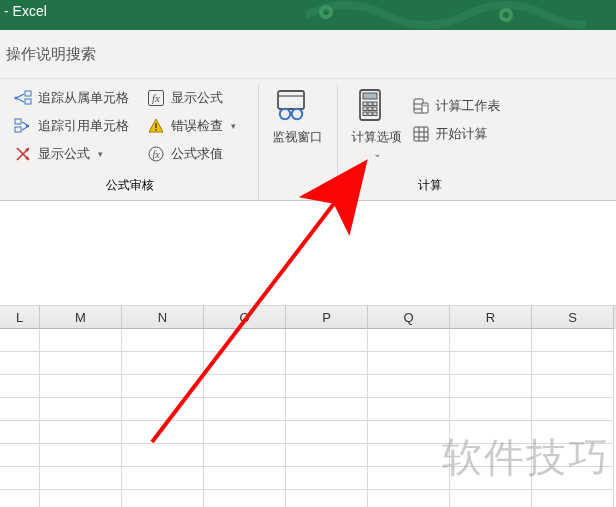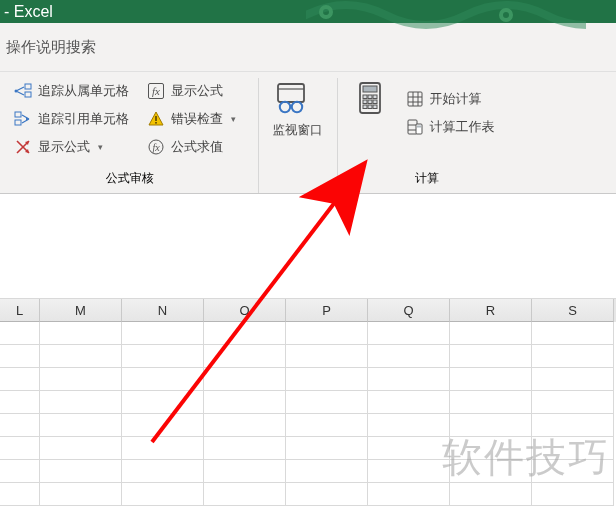--- a/index.html
+++ b/index.html
@@ -9,24 +9,24 @@
     background: #fff;
     width: 616px;
     height: 507px;
     overflow: hidden;
     position: relative;
     color: #444;
   }
   .title-bar {
     background: #217346;
     color: #fff;
-    height: 23px;
+    height: 30px;
     line-height: 23px;
     padding-left: 4px;
-    font-size: 16px;
+    font-size: 14px;
     position: relative;
   }
   .title-wave {
     position: absolute;
     right: 30px;
     top: -10px;
     width: 280px;
     height: 50px;
     pointer-events: none;
     opacity: 0.5;
@@ -267,45 +267,49 @@
                 <rect x="21" y="15" width="4" height="3.5"></rect>
                 <rect x="11" y="20" width="4" height="3.5"></rect>
                 <rect x="16" y="20" width="4" height="3.5"></rect>
                 <rect x="21" y="20" width="4" height="3.5"></rect>
                 <rect x="11" y="25" width="4" height="3.5"></rect>
                 <rect x="16" y="25" width="4" height="3.5"></rect>
                 <rect x="21" y="25" width="4" height="3.5"></rect>
               </g>
             </svg>
         </span>
+        <span class="lbl">
+          <span>计算选项</span><br>
+          <span class="dd" style="font-size:10px;">⌄</span>
+        </span>
       </div>
       <div class="small-stack" style="justify-content:center;padding-top:10px;">
+        <div class="small-btn">
+          <span class="ico">
+            <svg width="18" height="18" viewBox="0 0 18 18">
+                <rect x="2" y="2" width="9" height="14" rx="1" fill="none" stroke="#555"></rect>
+                <line x1="2" y1="7" x2="11" y2="7" stroke="#555"></line>
+                <line x1="2" y1="12" x2="11" y2="12" stroke="#555"></line>
+                <rect x="10" y="6" width="6" height="10" rx="1" fill="#fff" stroke="#555"></rect>
+                <rect x="11" y="7.5" width="4" height="2" fill="#aeb7bd"></rect>
+              </svg>
+          </span>
+          <span>计算工作表</span>
+        </div>
         <div class="small-btn">
           <span class="ico">
             <svg width="18" height="18" viewBox="0 0 18 18">
                 <rect x="2" y="2" width="14" height="14" rx="1" fill="none" stroke="#555"></rect>
                 <line x1="2" y1="7" x2="16" y2="7" stroke="#555"></line>
                 <line x1="2" y1="12" x2="16" y2="12" stroke="#555"></line>
                 <line x1="7" y1="2" x2="7" y2="16" stroke="#555"></line>
                 <line x1="12" y1="2" x2="12" y2="16" stroke="#555"></line>
               </svg>
           </span>
           <span>开始计算</span>
-        </div>
-        <div class="small-btn">
-          <span class="ico">
-            <svg width="18" height="18" viewBox="0 0 18 18">
-                <rect x="2" y="2" width="9" height="14" rx="1" fill="none" stroke="#555"></rect>
-                <line x1="2" y1="7" x2="11" y2="7" stroke="#555"></line>
-                <line x1="2" y1="12" x2="11" y2="12" stroke="#555"></line>
-                <rect x="10" y="6" width="6" height="10" rx="1" fill="#fff" stroke="#555"></rect>
-                <rect x="11" y="7.5" width="4" height="2" fill="#aeb7bd"></rect>
-              </svg>
-          </span>
-          <span>计算工作表</span>
         </div>
       </div>
     </div>
     <div class="group-label">计算</div>
   </div>
 
 </div>
 
 <div class="blank-strip"></div>
 

